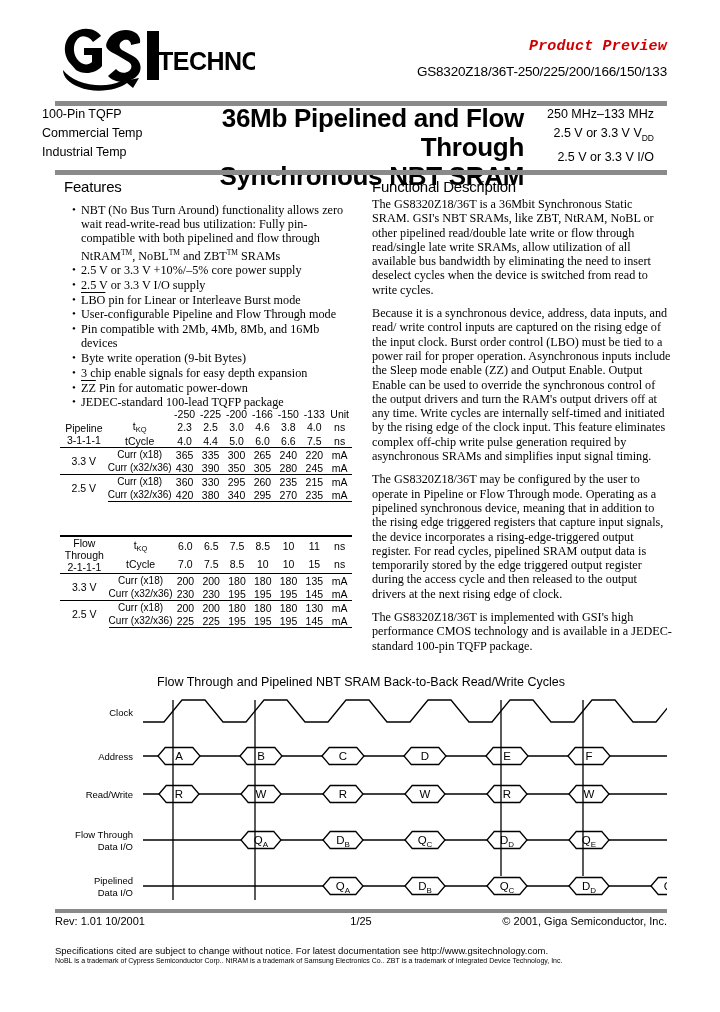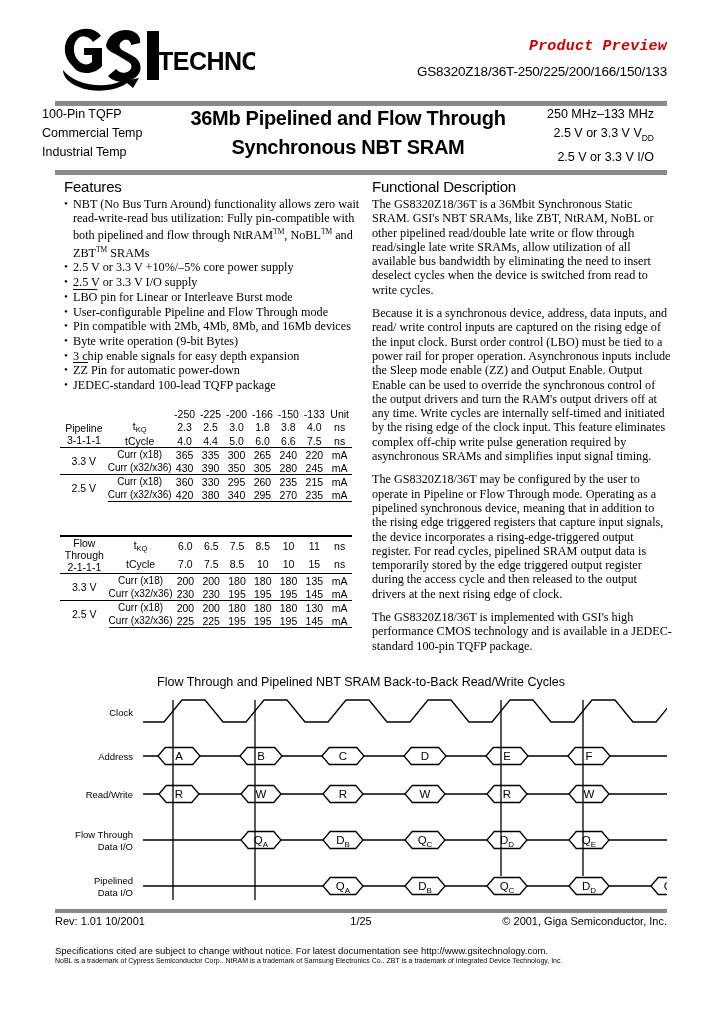--- a/index.html
+++ b/index.html
@@ -15,31 +15,31 @@
   .partno{position:absolute;right:0;top:40px;font-family:"Liberation Sans",sans-serif;font-size:13.5px;
           letter-spacing:-.2px;white-space:nowrap;}
 
   .rule{position:absolute;left:55px;width:612px;height:5px;background:#8a8a8a;}
   .rule1{top:101px;}
   .rule2{top:170px;}
 
   
   .band{position:absolute;left:42px;top:104px;width:612px;height:64px;}
   .bandL{position:absolute;left:0;top:1px;font-family:"Liberation Sans",sans-serif;font-size:12.5px;line-height:19px;}
-  .bandC{position:absolute;left:130px;top:0px;width:352px;text-align:center;
-         font-family:"Liberation Sans",sans-serif;font-weight:bold;font-size:20px;line-height:29px;letter-spacing:-.3px;}
+  .bandC{position:absolute;left:130px;top:0px;width:352px;text-align:right;
+         font-family:"Liberation Sans",sans-serif;font-weight:bold;font-size:26px;line-height:29px;letter-spacing:-.3px;}
   .bandR{position:absolute;right:0;top:1px;text-align:right;
          font-family:"Liberation Sans",sans-serif;font-size:12.5px;line-height:19px;white-space:nowrap;}
   .bandR sub{font-size:8.5px;}
 
   
   .colL{position:absolute;left:64px;top:178px;width:300px;}
   .colR{position:absolute;left:372px;top:178px;width:300px;}
   h2.sec{font-family:"Liberation Sans",sans-serif;font-weight:normal;font-size:15px;margin:0 0 2px 0;letter-spacing:-.2px;}
-  ul.feat{list-style:none;margin:0;padding:0;font-size:12.2px;line-height:14.2px;}
+  ul.feat{list-style:none;margin:8px;padding:0;font-size:12.2px;line-height:14.2px;}
   ul.feat li{position:relative;padding-left:9px;margin-bottom:.5px;}
   ul.feat li:before{content:"\2022";position:absolute;left:0;top:-1px;font-size:11px;}
   .ovl{text-decoration:overline;}
   sup.tm{font-size:7.5px;vertical-align:super;}
   p.fd{font-size:12.2px;line-height:14.3px;margin:0 0 9px 0;text-align:left;}
 
   
   .spec{position:absolute;left:60px;top:407px;width:292px;border-collapse:collapse;
         font-family:"Liberation Sans",sans-serif;font-size:10.5px;}
   .spec2{position:absolute;left:60px;top:535px;width:292px;border-collapse:collapse;
@@ -156,21 +156,21 @@
     </tr>
     <tr>
       <td class="lbl" rowspan="2">
         <div>Pipeline</div>
         <div>3-1-1-1</div>
       </td>
       <td class="par"><span>t</span><span class="tsub">KQ</span></td>
       <td class="num">2.3</td>
       <td class="num">2.5</td>
       <td class="num">3.0</td>
-      <td class="num">1.8</td>
+      <td class="num">4.6</td>
       <td class="num">3.8</td>
       <td class="num">4.0</td>
       <td class="unit">ns</td>
     </tr>
     <tr>
       <td class="par">tCycle</td>
       <td class="num">4.0</td>
       <td class="num">4.4</td>
       <td class="num">5.0</td>
       <td class="num">6.0</td>

